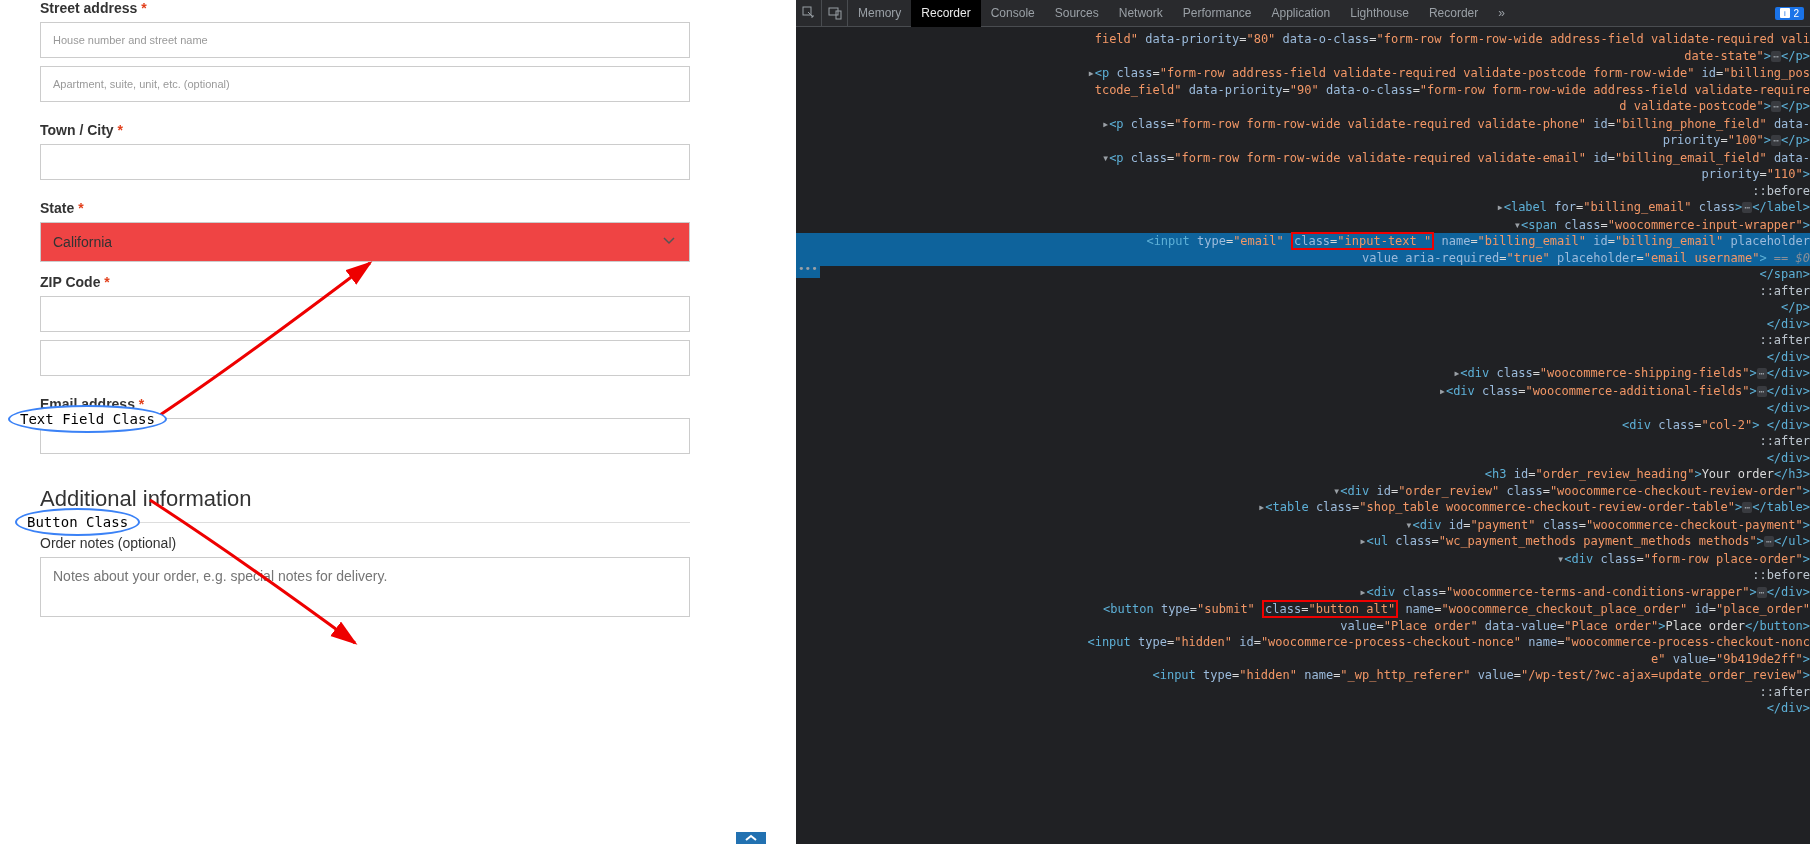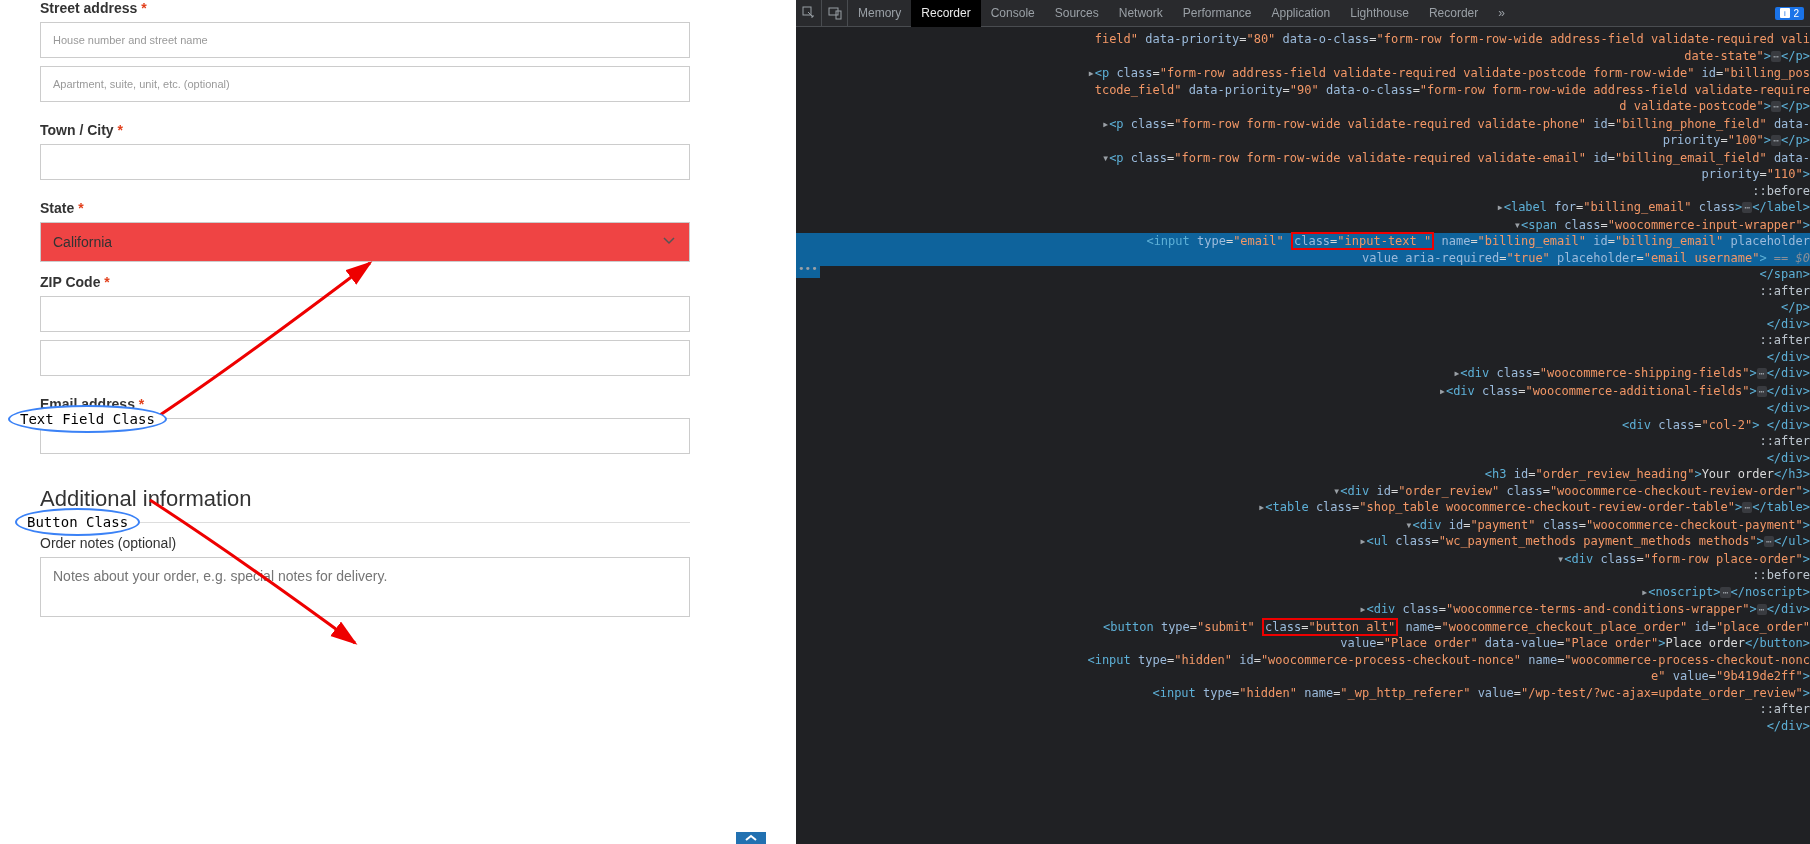--- a/index.html
+++ b/index.html
@@ -138,21 +138,20 @@
 <div class="dom-line">               <span class="tag-br">&lt;div</span> <span class="attr-n">class</span><span class="txt">=</span><span class="attr-v">"col-2"</span><span class="tag-br">&gt;</span> <span class="tag-br">&lt;/div&gt;</span></div>
 <div class="dom-line">               <span class="pseudo">::after</span></div>
 <div class="dom-line">            <span class="tag-br">&lt;/div&gt;</span></div>
 <div class="dom-line">            <span class="tag-br">&lt;h3</span> <span class="attr-n">id</span><span class="txt">=</span><span class="attr-v">"order_review_heading"</span><span class="tag-br">&gt;</span><span class="txt">Your order</span><span class="tag-br">&lt;/h3&gt;</span></div>
 <div class="dom-line">          <span class="tri">▾</span><span class="tag-br">&lt;div</span> <span class="attr-n">id</span><span class="txt">=</span><span class="attr-v">"order_review"</span> <span class="attr-n">class</span><span class="txt">=</span><span class="attr-v">"woocommerce-checkout-review-order"</span><span class="tag-br">&gt;</span></div>
 <div class="dom-line">             <span class="tri">▸</span><span class="tag-br">&lt;table</span> <span class="attr-n">class</span><span class="txt">=</span><span class="attr-v">"shop_table woocommerce-checkout-review-order-table"</span><span class="tag-br">&gt;</span><span class="ellip">⋯</span><span class="tag-br">&lt;/table&gt;</span></div>
 <div class="dom-line">             <span class="tri">▾</span><span class="tag-br">&lt;div</span> <span class="attr-n">id</span><span class="txt">=</span><span class="attr-v">"payment"</span> <span class="attr-n">class</span><span class="txt">=</span><span class="attr-v">"woocommerce-checkout-payment"</span><span class="tag-br">&gt;</span></div>
 <div class="dom-line">                <span class="tri">▸</span><span class="tag-br">&lt;ul</span> <span class="attr-n">class</span><span class="txt">=</span><span class="attr-v">"wc_payment_methods payment_methods methods"</span><span class="tag-br">&gt;</span><span class="ellip">⋯</span><span class="tag-br">&lt;/ul&gt;</span></div>
 <div class="dom-line">                <span class="tri">▾</span><span class="tag-br">&lt;div</span> <span class="attr-n">class</span><span class="txt">=</span><span class="attr-v">"form-row place-order"</span><span class="tag-br">&gt;</span></div>
 <div class="dom-line">                     <span class="pseudo">::before</span></div>
-<div class="dom-line">                   <span class="tri">▸</span><span class="tag-br">&lt;noscript&gt;</span><span class="ellip">⋯</span><span class="tag-br">&lt;/noscript&gt;</span></div>
 <div class="dom-line">                   <span class="tri">▸</span><span class="tag-br">&lt;div</span> <span class="attr-n">class</span><span class="txt">=</span><span class="attr-v">"woocommerce-terms-and-conditions-wrapper"</span><span class="tag-br">&gt;</span><span class="ellip">⋯</span><span class="tag-br">&lt;/div&gt;</span></div>
 <div class="dom-line">                     <span class="tag-br">&lt;button</span> <span class="attr-n">type</span><span class="txt">=</span><span class="attr-v">"submit"</span> <span class="red-box"><span class="attr-n">class</span><span class="txt">=</span><span class="attr-v">"button alt"</span></span> <span class="attr-n">name</span><span class="txt">=</span><span class="attr-v">"woocommerce_checkout_place_order"</span> <span class="attr-n">id</span><span class="txt">=</span><span class="attr-v">"place_order"</span></div>
 <div class="dom-line">                     <span class="attr-n">value</span><span class="txt">=</span><span class="attr-v">"Place order"</span> <span class="attr-n">data-value</span><span class="txt">=</span><span class="attr-v">"Place order"</span><span class="tag-br">&gt;</span><span class="txt">Place order</span><span class="tag-br">&lt;/button&gt;</span></div>
 <div class="dom-line">                     <span class="tag-br">&lt;input</span> <span class="attr-n">type</span><span class="txt">=</span><span class="attr-v">"hidden"</span> <span class="attr-n">id</span><span class="txt">=</span><span class="attr-v">"woocommerce-process-checkout-nonce"</span> <span class="attr-n">name</span><span class="txt">=</span><span class="attr-v">"woocommerce-process-checkout-nonc</span></div>
 <div class="dom-line">                     <span class="attr-v">e"</span> <span class="attr-n">value</span><span class="txt">=</span><span class="attr-v">"9b419de2ff"</span><span class="tag-br">&gt;</span></div>
 <div class="dom-line">                     <span class="tag-br">&lt;input</span> <span class="attr-n">type</span><span class="txt">=</span><span class="attr-v">"hidden"</span> <span class="attr-n">name</span><span class="txt">=</span><span class="attr-v">"_wp_http_referer"</span> <span class="attr-n">value</span><span class="txt">=</span><span class="attr-v">"/wp-test/?wc-ajax=update_order_review"</span><span class="tag-br">&gt;</span></div>
 <div class="dom-line">                     <span class="pseudo">::after</span></div>
 <div class="dom-line">                  <span class="tag-br">&lt;/div&gt;</span></div>
     </div>
 

